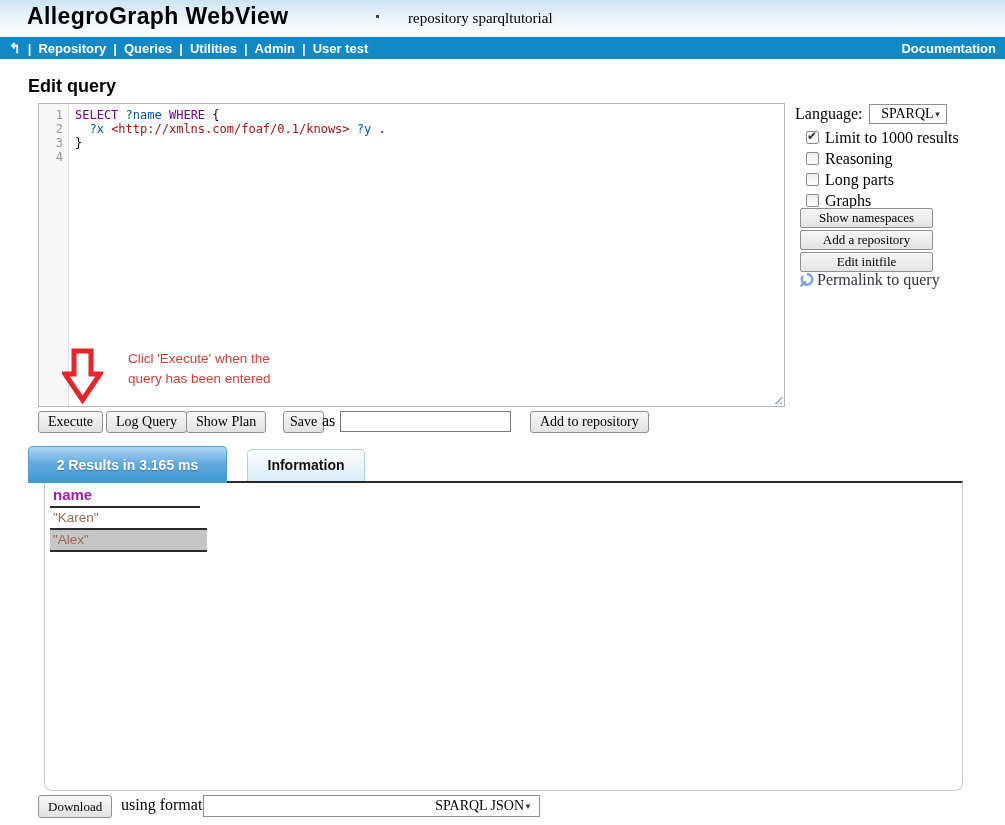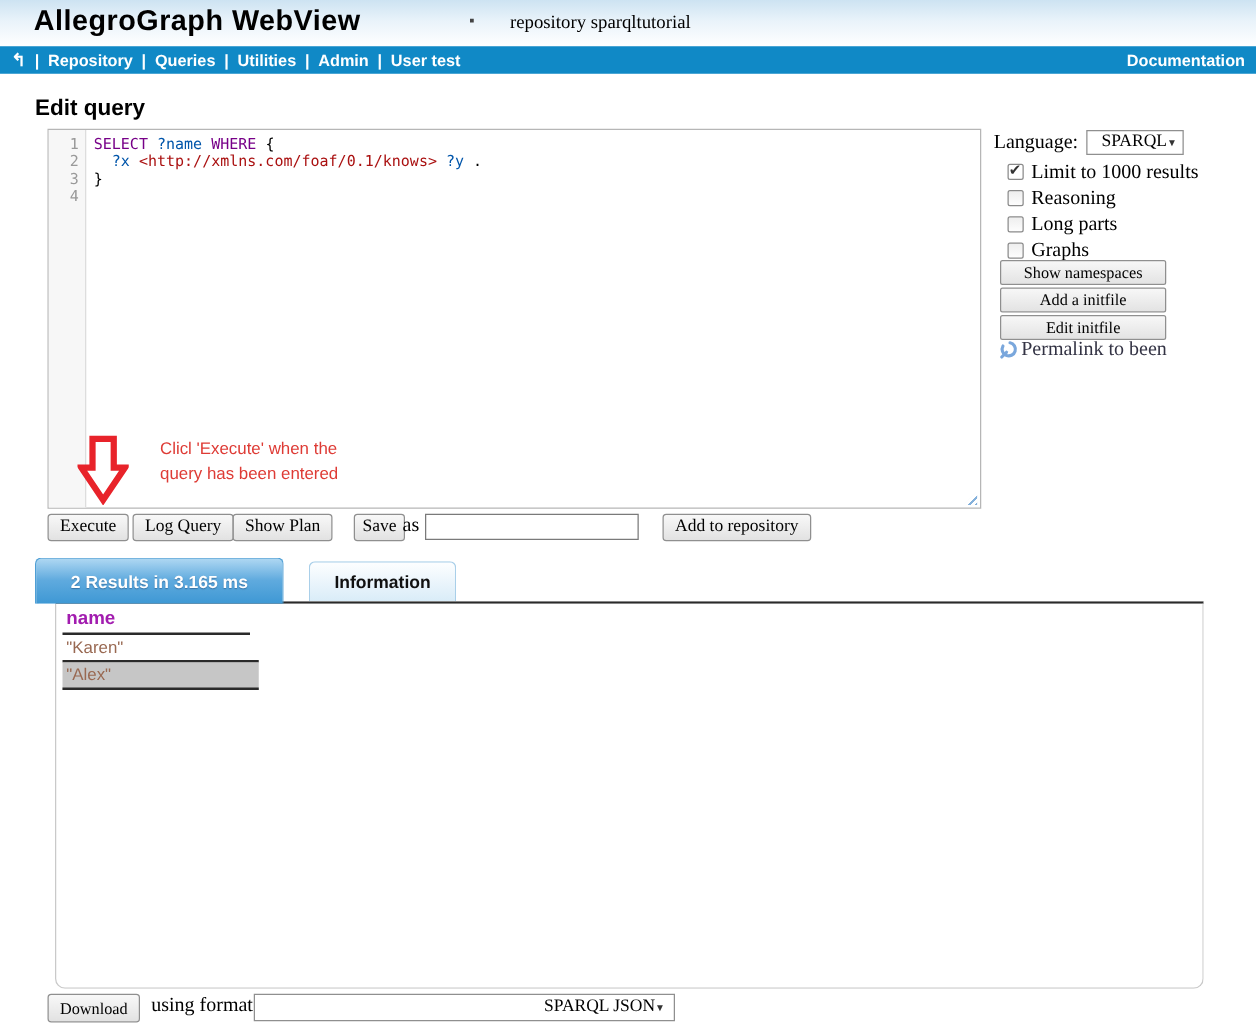--- a/index.html
+++ b/index.html
@@ -211,28 +211,28 @@
     </div>
     <div class="cb-row" style="top:67px;">
       <span class="cb-box"></span>
       <span class="cb-label">Long parts</span>
     </div>
     <div class="cb-row" style="top:88px;">
       <span class="cb-box"></span>
       <span class="cb-label">Graphs</span>
     </div>
     <button class="side-btn" style="top:104px;">Show namespaces</button>
-    <button class="side-btn" style="top:126px;">Add a initfile</button>
+    <button class="side-btn" style="top:126px;">Add a repository</button>
     <button class="side-btn" style="top:148px;">Edit initfile</button>
     <div class="permalink">
       <svg viewBox="0 0 16 16">
         <path d="M9 2.2 a5.3 5.3 0 1 1 -5.6 2.6" fill="none" stroke="#7aa7dc" stroke-width="2.5" stroke-linecap="round"></path>
         <line x1="2.4" y1="13.6" x2="6.2" y2="9.8" stroke="#7aa7dc" stroke-width="2.5" stroke-linecap="round"></line>
       </svg>
-      <span class="permalink-text">Permalink to been</span>
+      <span class="permalink-text">Permalink to query</span>
     </div>
   </div>
 
   <svg class="red-arrow" width="41" height="56" viewBox="0 0 41 56">
     <polygon points="12,3 29,3 29,26 38,26 20.5,52 3,26 12,26" fill="#ffffff" stroke="#e8232a" stroke-width="5" stroke-linejoin="miter"></polygon>
   </svg>
   <div class="note note-1">
     <div>Clicl 'Execute' when the</div>
     <div>query has been entered</div>
   </div>

